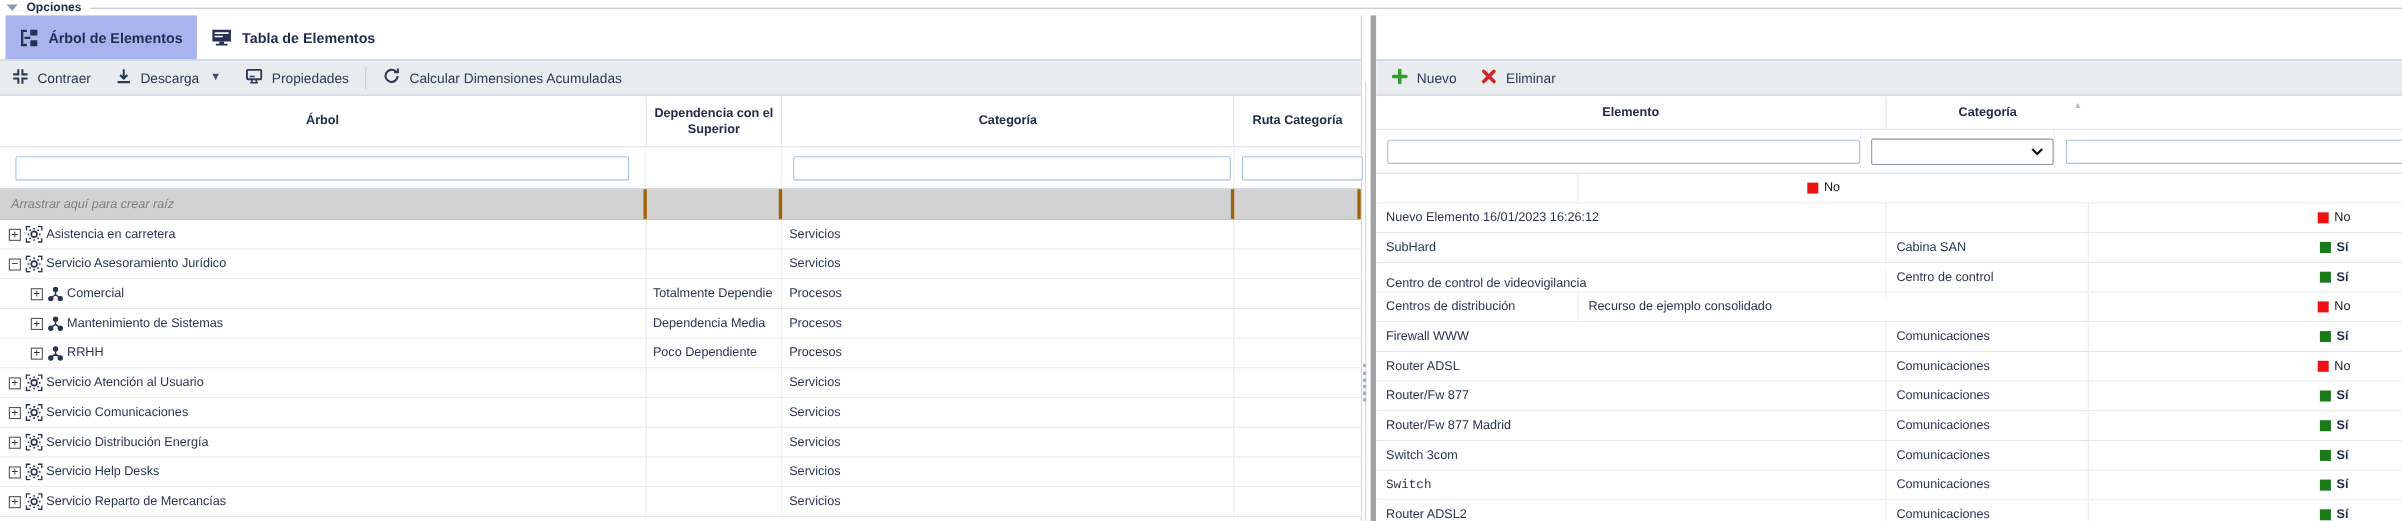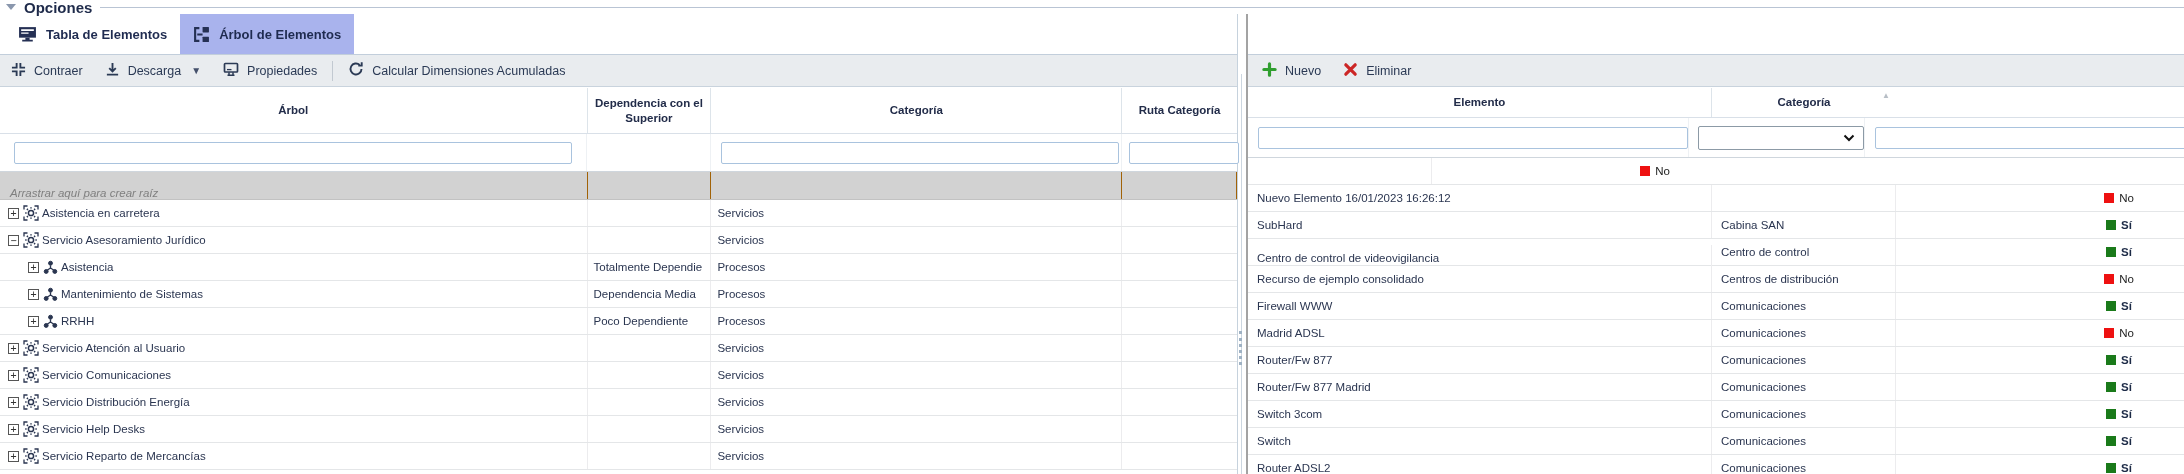--- a/index.html
+++ b/index.html
@@ -2,38 +2,38 @@
 <html><head>
 <meta charset="utf-8">
 <style>
   html,body{margin:0;padding:0;background:#fff;}
   #app{position:relative;width:2184px;height:474px;overflow:hidden;background:#fff;
        font-family:"Liberation Sans","DejaVu Sans",sans-serif;color:#2a3550;}
   
   .opts{position:absolute;left:0;top:0;width:2184px;height:14px;display:flex;align-items:center;}
   .tri-down{width:0;height:0;border-left:5px solid transparent;border-right:5px solid transparent;
             border-top:6px solid #8a97ad;margin:0 8px 0 6px;}
-  .opts-label{font-size:15px;font-weight:bold;color:#1e2a4a;white-space:nowrap;}
+  .opts-label{font-size:11px;font-weight:bold;color:#1e2a4a;white-space:nowrap;}
   .opts-line{flex:1;height:0;border-top:1px solid #b9c4d4;margin-left:8px;}
   
   .tabs{position:absolute;left:5px;top:14px;height:40px;display:flex;}
   .tab{display:inline-flex;align-items:center;gap:9px;padding:0 13px;height:40px;cursor:pointer;
        font-size:13px;font-weight:bold;color:#1f2b50;}
   .tab.active{background:#a9b3ed;}
   .tab svg{display:block;}
   
   .toolbar{position:absolute;top:54px;height:33px;background:#e9ecef;border-top:1px solid #c2cedb;
            border-bottom:1px solid #c9d3dd;display:flex;align-items:center;box-sizing:border-box;}
   .tb-btn{display:inline-flex;align-items:center;gap:8px;padding:0 11px;height:100%;cursor:pointer;
           font-size:12.5px;font-weight:500;color:#2b3a55;white-space:nowrap;}
   .tb-sep{width:0;height:20px;border-left:1px solid #c2c9d1;margin:0 4px;}
   .caret{font-size:10px;color:#44506b;margin-left:2px;}
   
   #left-panel{position:absolute;left:0;top:14px;width:1238px;height:460px;border-right:1px solid #c6d2dd;box-sizing:border-box;}
-  #right-panel{position:absolute;left:1246px;top:14px;width:938px;height:460px;border-left:2px solid #a3a3a3;box-sizing:border-box;overflow:hidden;}
+  #right-panel{position:absolute;left:1246px;top:14px;width:938px;height:460px;border-left:5px solid #a3a3a3;box-sizing:border-box;overflow:hidden;}
   #splitter{position:absolute;left:1241px;top:74px;width:1px;height:400px;background:#ccd6e0;}
   #splitter-handle{position:absolute;left:1239px;top:331px;width:0;height:34px;border-left:3px dotted #9fb2c4;}
   
   .hdr-row{position:absolute;left:0;width:100%;display:flex;border-bottom:1px solid #d9e0e8;box-sizing:border-box;background:#fff;}
   .hdr-cell{display:flex;align-items:center;justify-content:center;text-align:center;position:relative;
             font-size:11.5px;font-weight:bold;color:#222c49;border-right:1px solid #dde4ea;box-sizing:border-box;line-height:1.3;}
   .hdr-cell:last-child{border-right:none;}
   .filter-row{position:absolute;left:0;width:100%;display:flex;align-items:center;border-bottom:1px solid #cfd6dd;box-sizing:border-box;background:#fff;}
   .filter-cell{position:relative;height:100%;display:flex;align-items:center;border-right:1px solid #eef1f4;box-sizing:border-box;}
   .filter-cell:last-child{border-right:none;}
@@ -41,21 +41,21 @@
            font-family:inherit;font-size:11.5px;color:#2a3550;padding:0 4px;box-sizing:content-box;}
   .f-select{height:24px;border:1px solid #8c9aa6;border-radius:2px;background:#fff;display:flex;align-items:center;
             justify-content:flex-end;padding-right:8px;box-sizing:border-box;cursor:pointer;}
   .sort-asc{position:absolute;top:3px;right:6px;font-size:8px;color:#b7bec6;}
   .row{display:flex;align-items:center;height:27px;border-bottom:1px solid #e4e6e8;box-sizing:border-box;background:#fff;font-size:11.5px;}
   .cell{height:100%;display:flex;align-items:center;border-right:1px solid #ececee;box-sizing:border-box;overflow:hidden;white-space:nowrap;}
   .cell:last-child{border-right:none;}
   
   #drop-row{position:absolute;left:0;top:158px;width:100%;height:28px;background:#d2d2d2;display:flex;align-items:center;
             border-bottom:1px solid #c2c2c2;box-sizing:border-box;}
-  #drop-row .cell{border-right:1px solid #a16207;height:100%;display:flex;align-items:flex-end;}
+  #drop-row .cell{border-right:3px solid #a16207;height:100%;display:flex;align-items:center;}
   .drop-text{font-size:11.5px;font-style:italic;color:#7f7f7f;padding-left:10px;}
   #tree-rows{position:absolute;left:0;top:186px;width:100%;}
   .expander{width:11px;height:11px;border:1px solid #555;background:#fff;color:#333;font-size:10px;line-height:9px;
             text-align:center;box-sizing:border-box;flex:0 0 11px;cursor:pointer;font-family:"DejaVu Sans Mono",monospace;}
   .ticon{display:inline-flex;margin:0 3px 0 4px;color:#2a3550;}
   .lvl1{padding-left:8px;} .lvl2{padding-left:28px;}
   .tree-label{color:#2a3550;}
   .dep-cell,.cat-cell{padding-left:6px;color:#2a3550;text-align:right;}
   
   #right-rows{position:absolute;left:0;top:144px;width:1094px;}
@@ -71,39 +71,39 @@
 
 <div id="app">
 
   <div class="opts">
     <span class="tri-down"></span>
     <span class="opts-label">Opciones</span>
     <span class="opts-line"></span>
   </div>
 
   <div class="tabs">
+    <div class="tab active">
+      <span>
+        <svg width="17" height="17" viewBox="0 0 16 16" fill="#253054">
+          <path d="M1 1h5v2H3v10h3v2H1zM4 7h5v2H4z" fill="#253054"></path>
+          <rect x="9" y="1" width="6" height="5" rx="0.5"></rect>
+          <rect x="9" y="10" width="6" height="5" rx="0.5"></rect>
+        </svg>
+      </span>
+      <span>Árbol de Elementos</span>
+    </div>
     <div class="tab">
       <span>
         <svg width="19" height="17" viewBox="0 0 18 16" fill="#253054">
           <path d="M1 1h16v10H1z"></path>
           <path d="M3 3h12v1.6H3zM3 6h7v1.4H3z" fill="#ffffff"></path>
           <path d="M7 11h4v2h3v1.6H4V13h3z"></path>
         </svg>
       </span>
       <span>Tabla de Elementos</span>
-    </div>
-    <div class="tab active">
-      <span>
-        <svg width="17" height="17" viewBox="0 0 16 16" fill="#253054">
-          <path d="M1 1h5v2H3v10h3v2H1zM4 7h5v2H4z" fill="#253054"></path>
-          <rect x="9" y="1" width="6" height="5" rx="0.5"></rect>
-          <rect x="9" y="10" width="6" height="5" rx="0.5"></rect>
-        </svg>
-      </span>
-      <span>Árbol de Elementos</span>
     </div>
   </div>
 
   <div id="left-panel">
 
     <div class="toolbar" style="left:0;width:100%;top:40px;">
       <span class="tb-btn">
         <span>
           <svg width="15" height="15" viewBox="0 0 16 16" fill="none" stroke="#2b3a55" stroke-width="2">
             <path d="M6 1v5H1M10 1v5h5M6 15v-5H1M10 15v-5h5"></path>
@@ -224,21 +224,21 @@
     <div class="cell c1 lvl2" style="width:588px;">
       <span class="expander">+</span>
       <span class="ticon">
               <svg width="15" height="15" viewBox="0 0 16 16" fill="#2a3550" stroke="#2a3550">
                 <circle cx="8" cy="3.4" r="2.1"></circle>
                 <circle cx="3.4" cy="12.2" r="2.1"></circle>
                 <circle cx="12.6" cy="12.2" r="2.1"></circle>
                 <path d="M8 5.5v3M8 8.5l-3.6 2.4M8 8.5l3.6 2.4" fill="none" stroke-width="1.4"></path>
               </svg>
             </span>
-      <span class="tree-label">Asistencia</span>
+      <span class="tree-label">Comercial</span>
     </div>
     <div class="cell dep-cell" style="width:124px;">Totalmente Dependie</div>
     <div class="cell cat-cell" style="width:411px;">Procesos</div>
     <div class="cell" style="width:115px;"></div>
   </div>
         <div class="row">
     <div class="cell c1 lvl2" style="width:588px;">
       <span class="expander">+</span>
       <span class="ticon">
               <svg width="15" height="15" viewBox="0 0 16 16" fill="#2a3550" stroke="#2a3550">
@@ -450,37 +450,37 @@
   </div>
         <div class="row">
     <div class="cell el-cell" style="width:464px;margin-top:12px;">Centro de control de videovigilancia</div>
     <div class="cell el-cell" style="width:184px;text-align:center;">Centro de control</div>
     <div class="cell ins-cell" style="width:446px;">
       <span class="sq" style="background: rgb(26, 122, 26);"></span>
       <span class="ins-text ins-si">Sí</span>
     </div>
   </div>
         <div class="row">
+    <div class="cell el-cell" style="width:184px;">Centros de distribución</div>
     <div class="cell el-cell" style="width:464px;">Recurso de ejemplo consolidado</div>
-    <div class="cell el-cell" style="width:184px;">Centros de distribución</div>
     <div class="cell ins-cell" style="width:446px;">
       <span class="sq" style="background: rgb(238, 17, 17);"></span>
       <span class="ins-text ins-no">No</span>
     </div>
   </div>
         <div class="row">
     <div class="cell el-cell" style="width:464px;">Firewall WWW</div>
     <div class="cell el-cell" style="width:184px;">Comunicaciones</div>
     <div class="cell ins-cell" style="width:446px;">
       <span class="sq" style="background: rgb(26, 122, 26);"></span>
       <span class="ins-text ins-si">Sí</span>
     </div>
   </div>
         <div class="row">
-    <div class="cell el-cell" style="width:464px;">Madrid ADSL</div>
+    <div class="cell el-cell" style="width:464px;">Router ADSL</div>
     <div class="cell el-cell" style="width:184px;">Comunicaciones</div>
     <div class="cell ins-cell" style="width:446px;">
       <span class="sq" style="background: rgb(238, 17, 17);"></span>
       <span class="ins-text ins-no">No</span>
     </div>
   </div>
         <div class="row">
     <div class="cell el-cell" style="width:464px;">Router/Fw 877</div>
     <div class="cell el-cell" style="width:184px;">Comunicaciones</div>
     <div class="cell ins-cell" style="width:446px;">
@@ -498,21 +498,21 @@
   </div>
         <div class="row">
     <div class="cell el-cell" style="width:464px;">Switch 3com</div>
     <div class="cell el-cell" style="width:184px;">Comunicaciones</div>
     <div class="cell ins-cell" style="width:446px;">
       <span class="sq" style="background: rgb(26, 122, 26);"></span>
       <span class="ins-text ins-si">Sí</span>
     </div>
   </div>
         <div class="row">
-    <div class="cell el-cell" style="width:464px;">Switch</div>
+    <div class="cell el-cell" style="width:464px;font-family:Liberation Mono, monospace;">Switch</div>
     <div class="cell el-cell" style="width:184px;">Comunicaciones</div>
     <div class="cell ins-cell" style="width:446px;">
       <span class="sq" style="background: rgb(26, 122, 26);"></span>
       <span class="ins-text ins-si">Sí</span>
     </div>
   </div>
         <div class="row">
     <div class="cell el-cell" style="width:464px;">Router ADSL2</div>
     <div class="cell el-cell" style="width:184px;">Comunicaciones</div>
     <div class="cell ins-cell" style="width:446px;">

